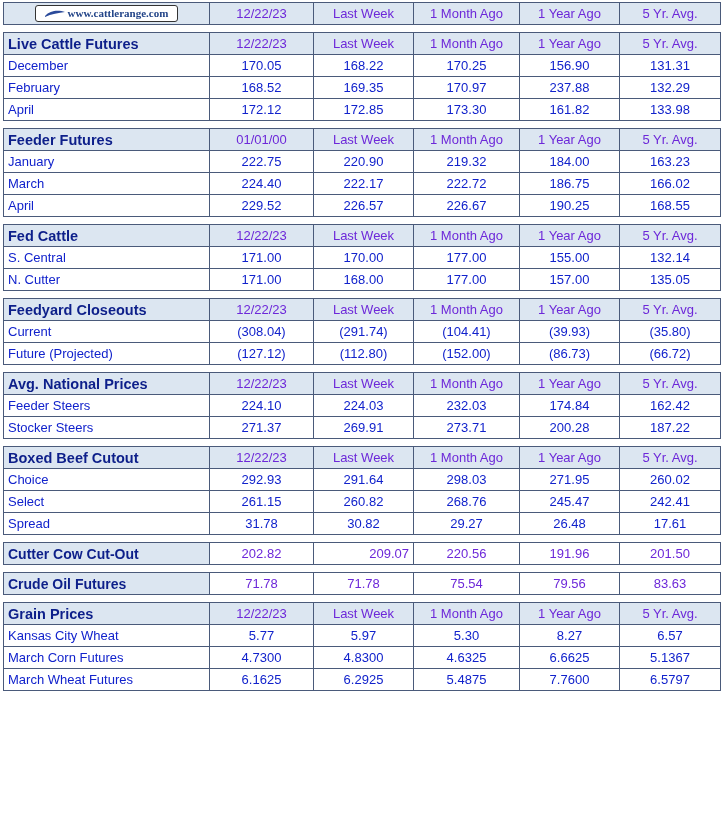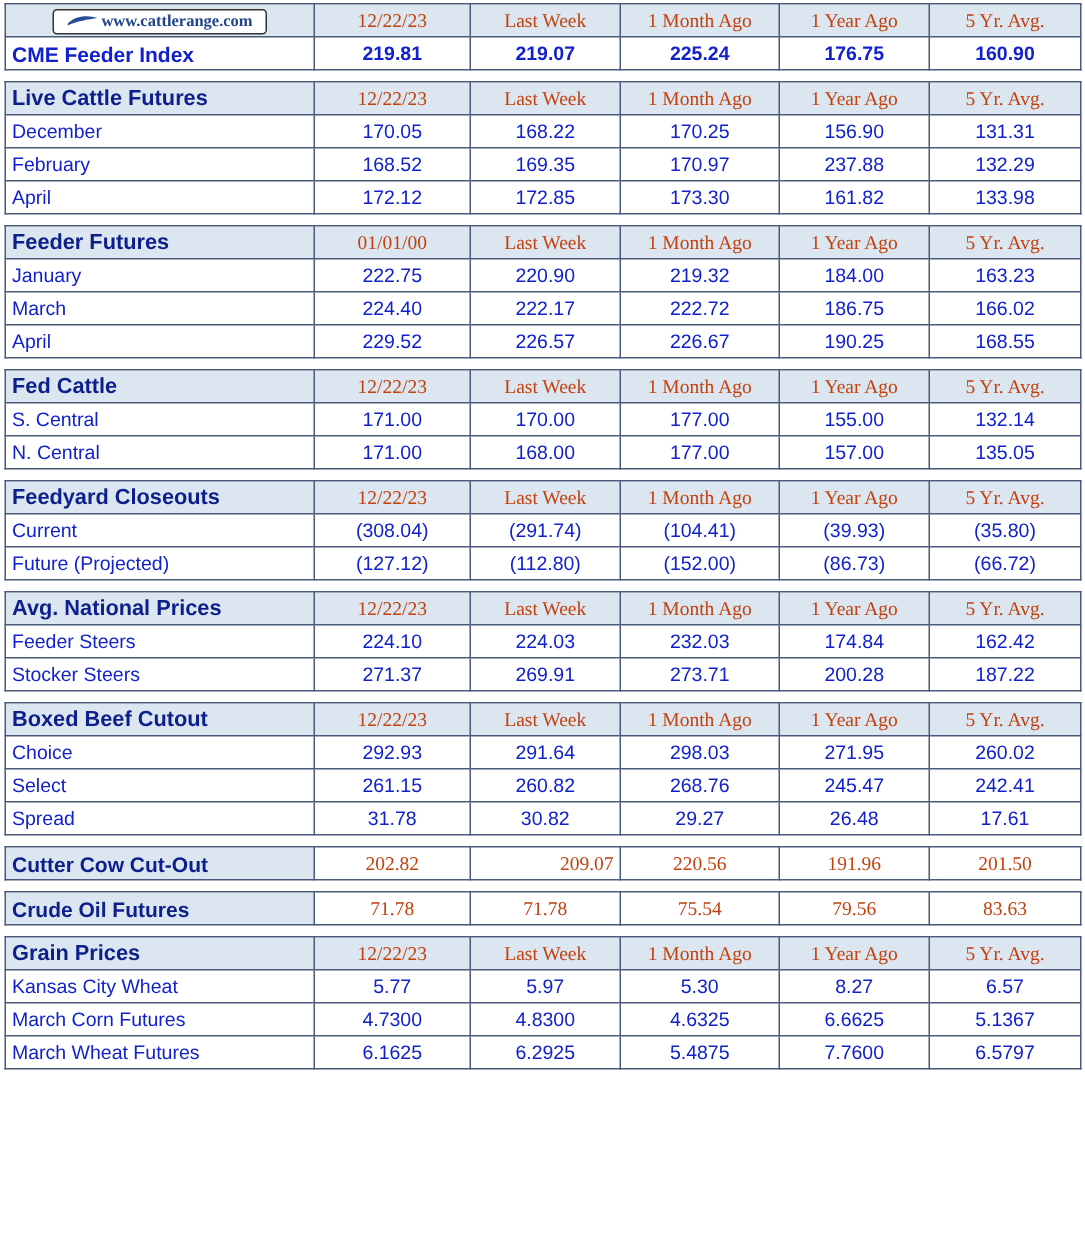--- a/index.html
+++ b/index.html
@@ -46,22 +46,21 @@
   }
   td.val {
     text-align: center;
   }
   tr.header td {
     background: #dce6f1;
     font-weight: bold;
   }
   tr.header td.val {
     font-weight: normal;
-    color: #c2410c;
-    font-family: Liberation Serif, serif;
+    color: #6d28d9;
   }
   tr.header td.lbl {
     font-size: 14px;
     color: #0d1f8a;
   }
   tr.bigheader td.lbl {
     font-size: 14.5px;
     font-weight: bold;
   }
   tr.data td {
@@ -125,28 +124,20 @@
         <tr class="header bigheader">
           <td class="logo-cell"><span class="logo"><svg class="swoosh" viewBox="0 0 20 8">
                 <path d="M0 6 C5 0, 14 0, 20 2 C14 3, 6 4, 0 7 Z" fill="#2a4a9a"></path>
               </svg><span>www.cattlerange.com</span></span></td>
           <td class="val">12/22/23</td>
           <td class="val">Last Week</td>
           <td class="val">1 Month Ago</td>
           <td class="val">1 Year Ago</td>
           <td class="val">5 Yr. Avg.</td>
         </tr>
-        <tr class="data">
-          <td class="lbl" style="font-weight: bold; font-size: 14px;">CME Feeder Index</td>
-          <td class="val" style="font-weight: bold;">219.81</td>
-          <td class="val" style="font-weight: bold;">219.07</td>
-          <td class="val" style="font-weight: bold;">225.24</td>
-          <td class="val" style="font-weight: bold;">176.75</td>
-          <td class="val" style="font-weight: bold;">160.90</td>
-        </tr>
         <tr class="spacer">
           <td colspan="6"></td>
         </tr>
         <tr class="header bigheader">
           <td class="lbl">Live Cattle Futures</td>
           <td class="val">12/22/23</td>
           <td class="val">Last Week</td>
           <td class="val">1 Month Ago</td>
           <td class="val">1 Year Ago</td>
           <td class="val">5 Yr. Avg.</td>
@@ -223,21 +214,21 @@
         </tr>
         <tr class="data">
           <td class="lbl">S. Central</td>
           <td class="val">171.00</td>
           <td class="val">170.00</td>
           <td class="val">177.00</td>
           <td class="val">155.00</td>
           <td class="val">132.14</td>
         </tr>
         <tr class="data">
-          <td class="lbl">N. Central</td>
+          <td class="lbl">N. Cutter</td>
           <td class="val">171.00</td>
           <td class="val">168.00</td>
           <td class="val">177.00</td>
           <td class="val">157.00</td>
           <td class="val">135.05</td>
         </tr>
         <tr class="spacer">
           <td colspan="6"></td>
         </tr>
         <tr class="header bigheader">

